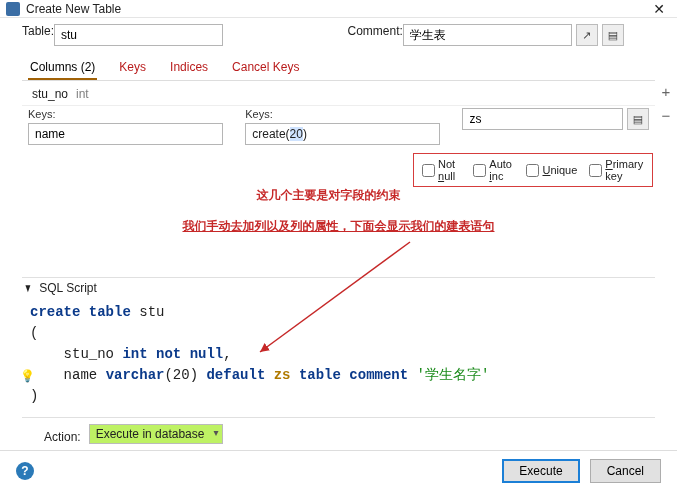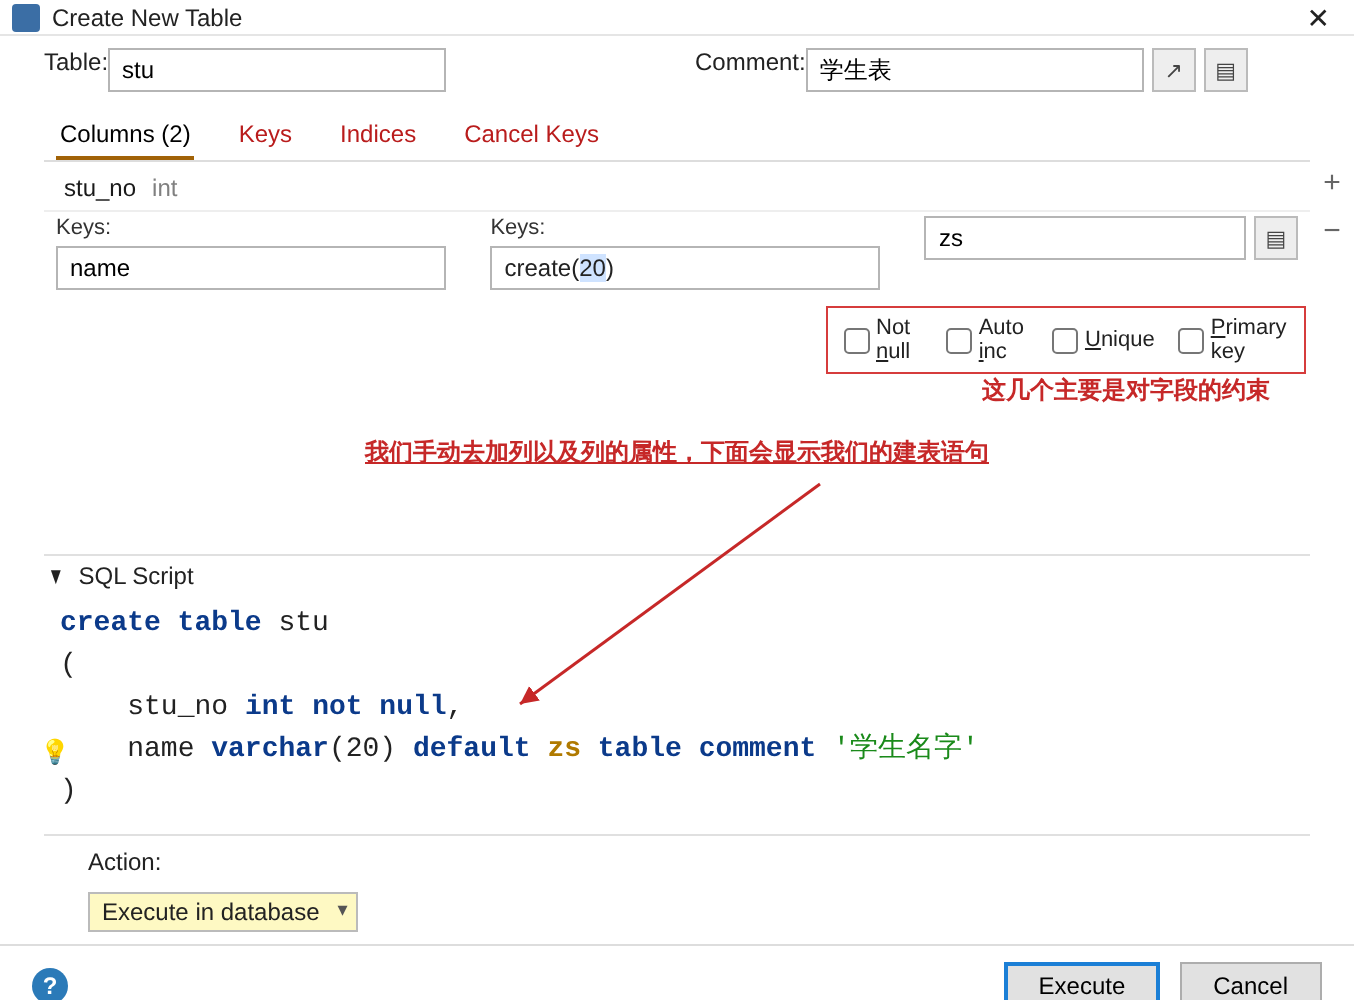--- a/index.html
+++ b/index.html
@@ -32,36 +32,36 @@
 .proplabel { font-size: 11px; color: #333; margin-bottom: 3px; }
 .propinput { width: 95%; border: 1px solid #b5b5b5; padding: 3px 6px; font-size: 12px; height: 22px; }
 .typeval .hl { background: #cfe3ff; }
 .defrow { display:flex; gap:4px; align-items:center; }
 .defrow input { flex:1; }
 .sidebar { position: absolute; right: -20px; top: 2px; display:flex; flex-direction:column; gap:6px; }
 .sidebar .sbtn { width: 18px; height:18px; text-align:center; color:#666; border:1px solid transparent; font-size:15px; line-height:16px; }
 .constraints { border: 1px solid #d63c3c; margin: 6px 2px 0 auto; padding: 4px 8px; display: flex; gap: 12px; font-size: 11px; width: 240px; float:right; }
 .constraints label { display: inline-flex; align-items: center; gap: 3px; }
 .redtext { color: #c62828; font-weight: bold; font-size: 12px; }
-.anno1 { text-align: right; margin: 6px 20px 0 0; clear:both; }
+.anno1 { text-align: center; margin: 6px 20px 0 0; clear:both; }
 .anno2 { text-align: center; margin: 14px 0 0 0; text-decoration: underline; }
 .svganno { position: absolute; left: 240px; top: 192px; pointer-events:none; }
 .sqlsection { margin-top: 42px; }
 .collapser { font-size: 12px; padding: 3px 0; border-top:1px solid #e0e0e0; }
 .collapser .tri { display:inline-block; transform: scaleX(0.7); margin-right:2px; }
 .codebox { font-family: Consolas, "Courier New", monospace; font-size: 14px; padding: 4px 8px 10px 8px; line-height: 1.5; border-bottom:1px solid #e0e0e0; position:relative; }
 .kw { color: #0b3a8a; font-weight: bold; }
 .tp { color: #0b3a8a; font-weight: bold; }
 .id { color: #222; }
 .dv { color: #b07a00; font-weight:bold; }
 .str { color: #1a8a1a; }
 .bulb { position:absolute; left:-2px; top:70px; color:#c97f00; font-size:12px; }
-.footer { display:flex; align-items:flex-start; gap:8px; padding: 6px 22px; flex-direction: column; }
+.footer { display:flex; align-items:flex-end; gap:8px; padding: 6px 22px; }
 .footer .lbl2 { font-size:12px; }
-.dropdown { border:1px solid #bbb; background:#fef9c3; padding:2px 18px 2px 6px; font-size:12px; position:relative; }
+.dropdown { border:1px solid #bbb; background:#bef264; padding:2px 18px 2px 6px; font-size:12px; position:relative; }
 .dropdown::after { content:"▾"; position:absolute; right:4px; top:2px; font-size:10px; color:#555; }
 .bottombar { border-top:1px solid #ddd; padding:8px 16px; display:flex; align-items:center; }
 .helpicon { width:18px; height:18px; border-radius:9px; background:#2b7ab8; color:#fff; font-weight:bold; text-align:center; line-height:18px; font-size:12px; }
 .spacer { flex:1; }
 .btn { border:1px solid #adadad; background:#e1e1e1; padding:4px 16px; font-size:12px; cursor:pointer; }
 .btn.primary { border:2px solid #1b7fd6; background:#e1e1e1; padding:3px 15px; }
 </style>
 </head>
 <body>
 

